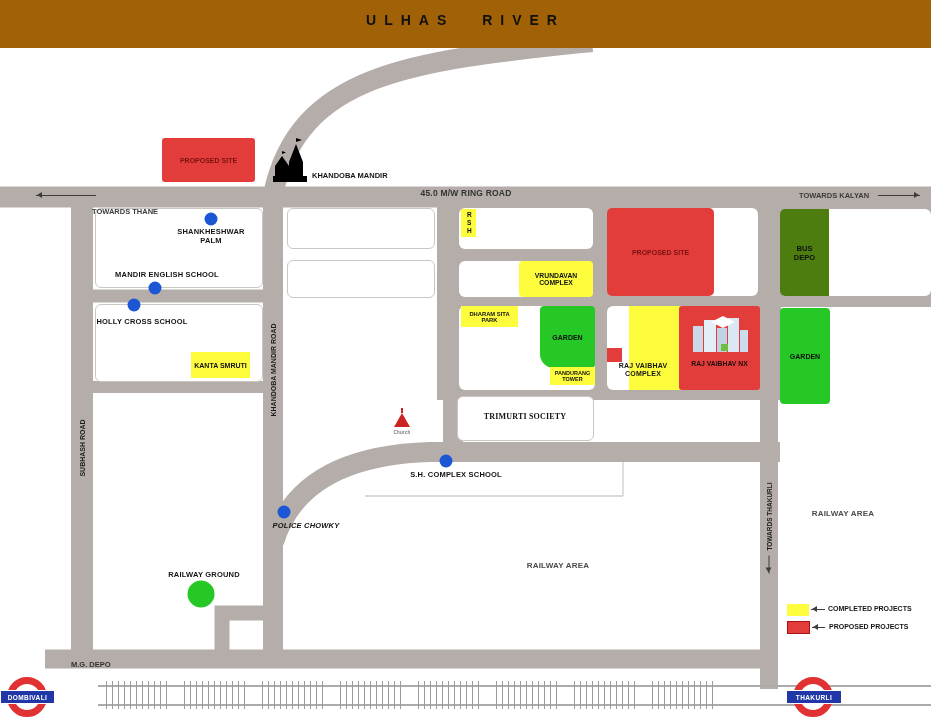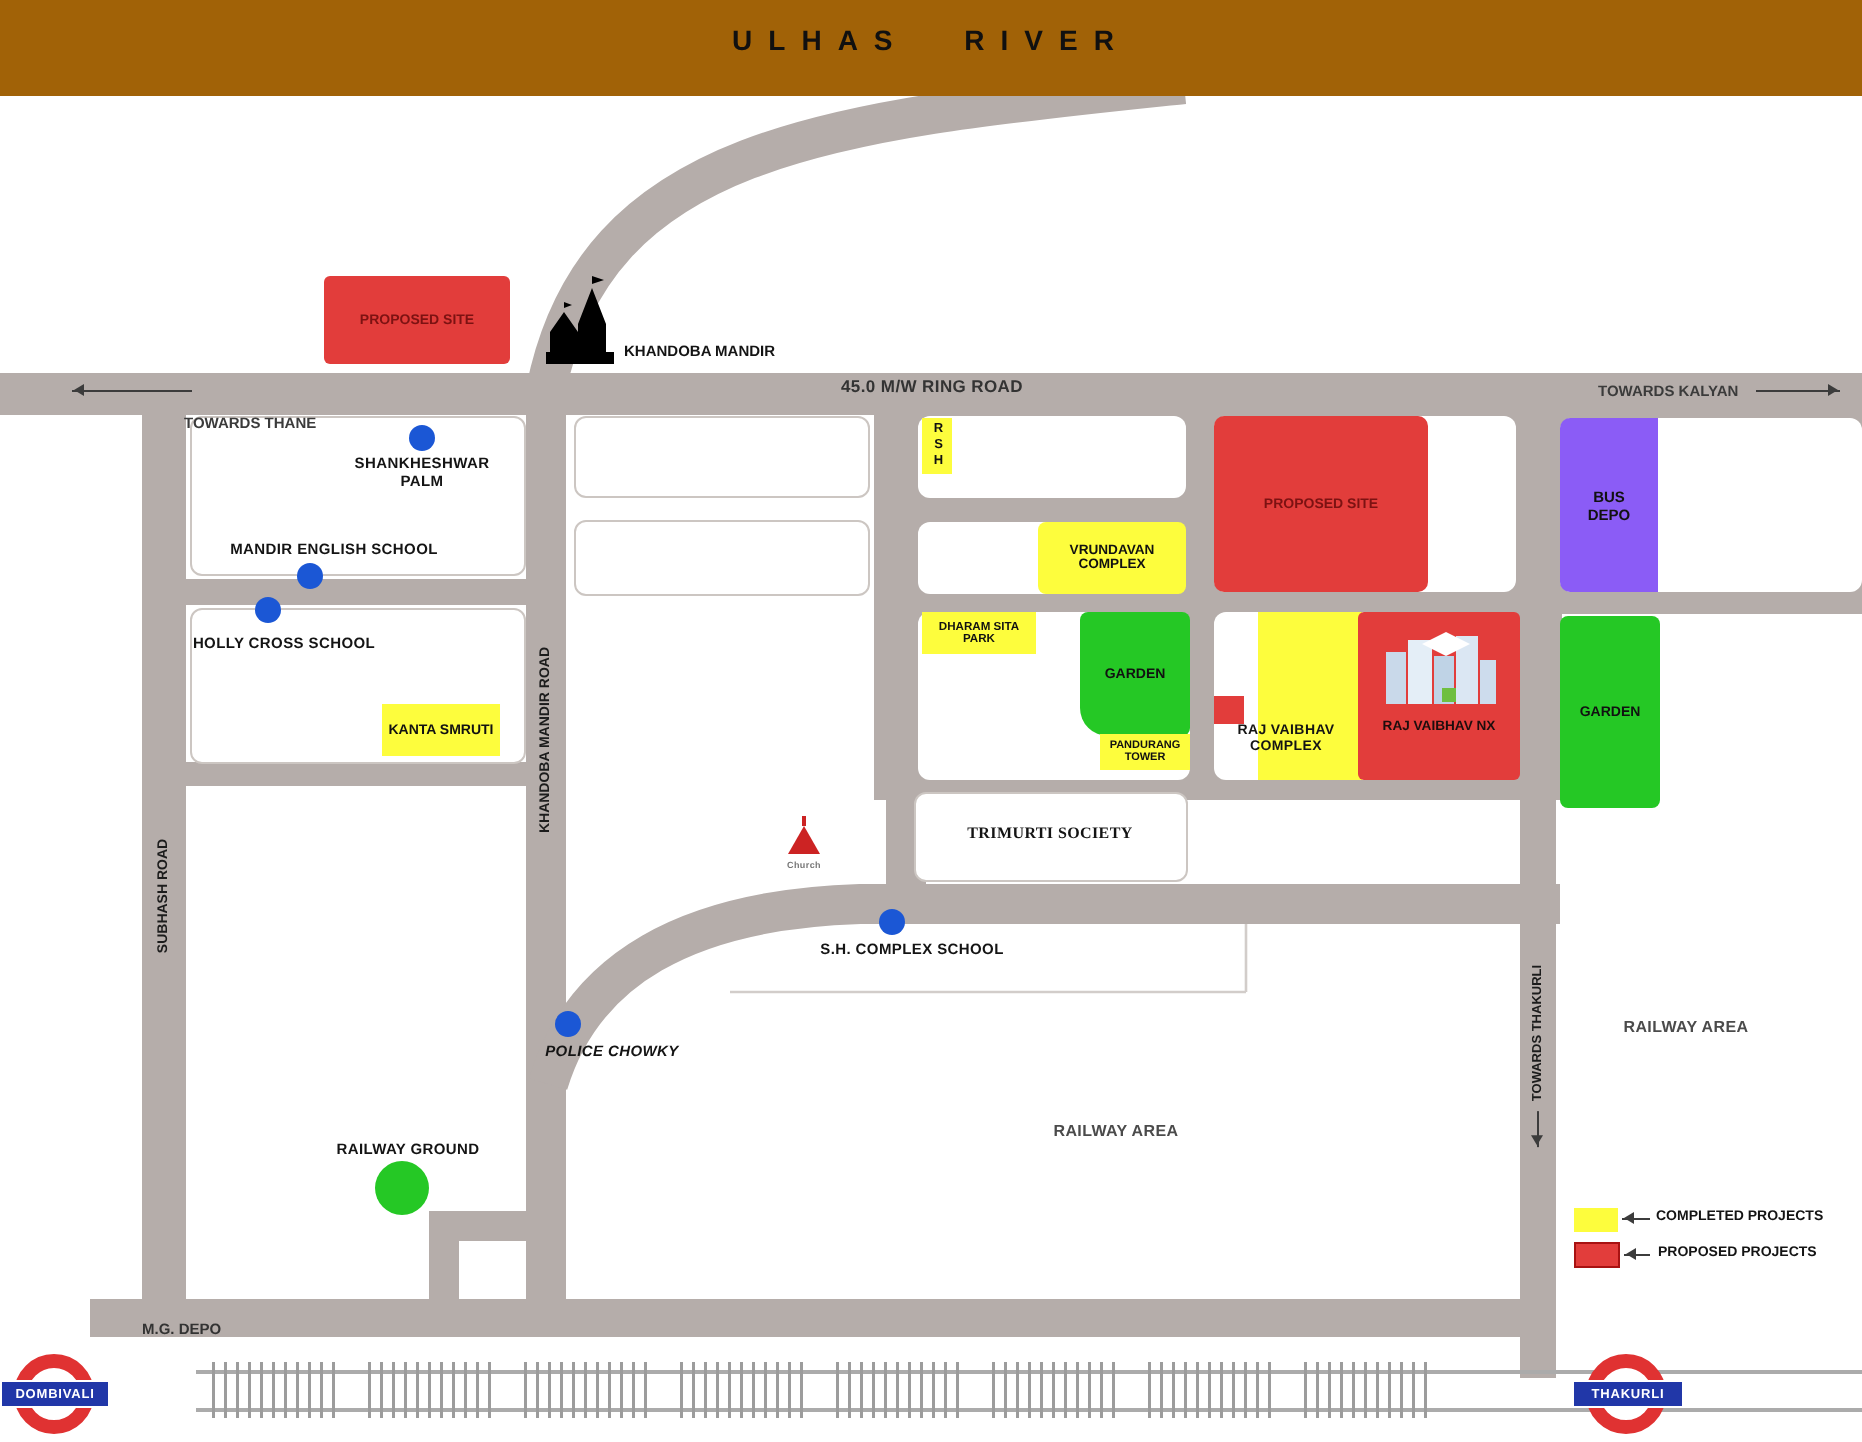--- a/index.html
+++ b/index.html
@@ -12,21 +12,21 @@
        font-size:14px;letter-spacing:8px;word-spacing:16px;color:#101010;}
   
   .parcel{position:absolute;background:#fff;border-radius:6px;z-index:2;box-sizing:border-box;}
   .bordered{border:1px solid #ccc6c2;}
   
   .box{position:absolute;z-index:3;box-sizing:border-box;display:flex;align-items:center;
        justify-content:center;text-align:center;font-weight:bold;color:#111;white-space:pre-line;}
   .yellow{background:#fdfd3d;}
   .red{background:#e23d3b;color:#7c1212;}
   .green{background:#25c825;}
-  .cyan{background:#8b5cf6;}
+  .cyan{background:#4d7c0f;}
   
   .lbl{position:absolute;z-index:6;font-weight:bold;font-size:7.5px;line-height:1.2;color:#141414;
        white-space:pre-line;text-align:center;transform:translateX(-50%);letter-spacing:.2px;}
   .lbl-l{position:absolute;z-index:6;font-weight:bold;font-size:7.5px;line-height:1.2;color:#141414;
        white-space:nowrap;}
   .vlbl{position:absolute;z-index:6;font-weight:bold;font-size:7px;color:#1c1c1c;white-space:nowrap;
        transform:translate(-50%,-50%) rotate(-90deg);display:flex;align-items:center;gap:5px;}
   .gray-lbl{color:#4b4b4b;font-size:8px;}
   .vtext{writing-mode:vertical-rl;text-orientation:upright;letter-spacing:1px;font-size:6.5px;
        font-weight:bold;color:#111;line-height:1;}

